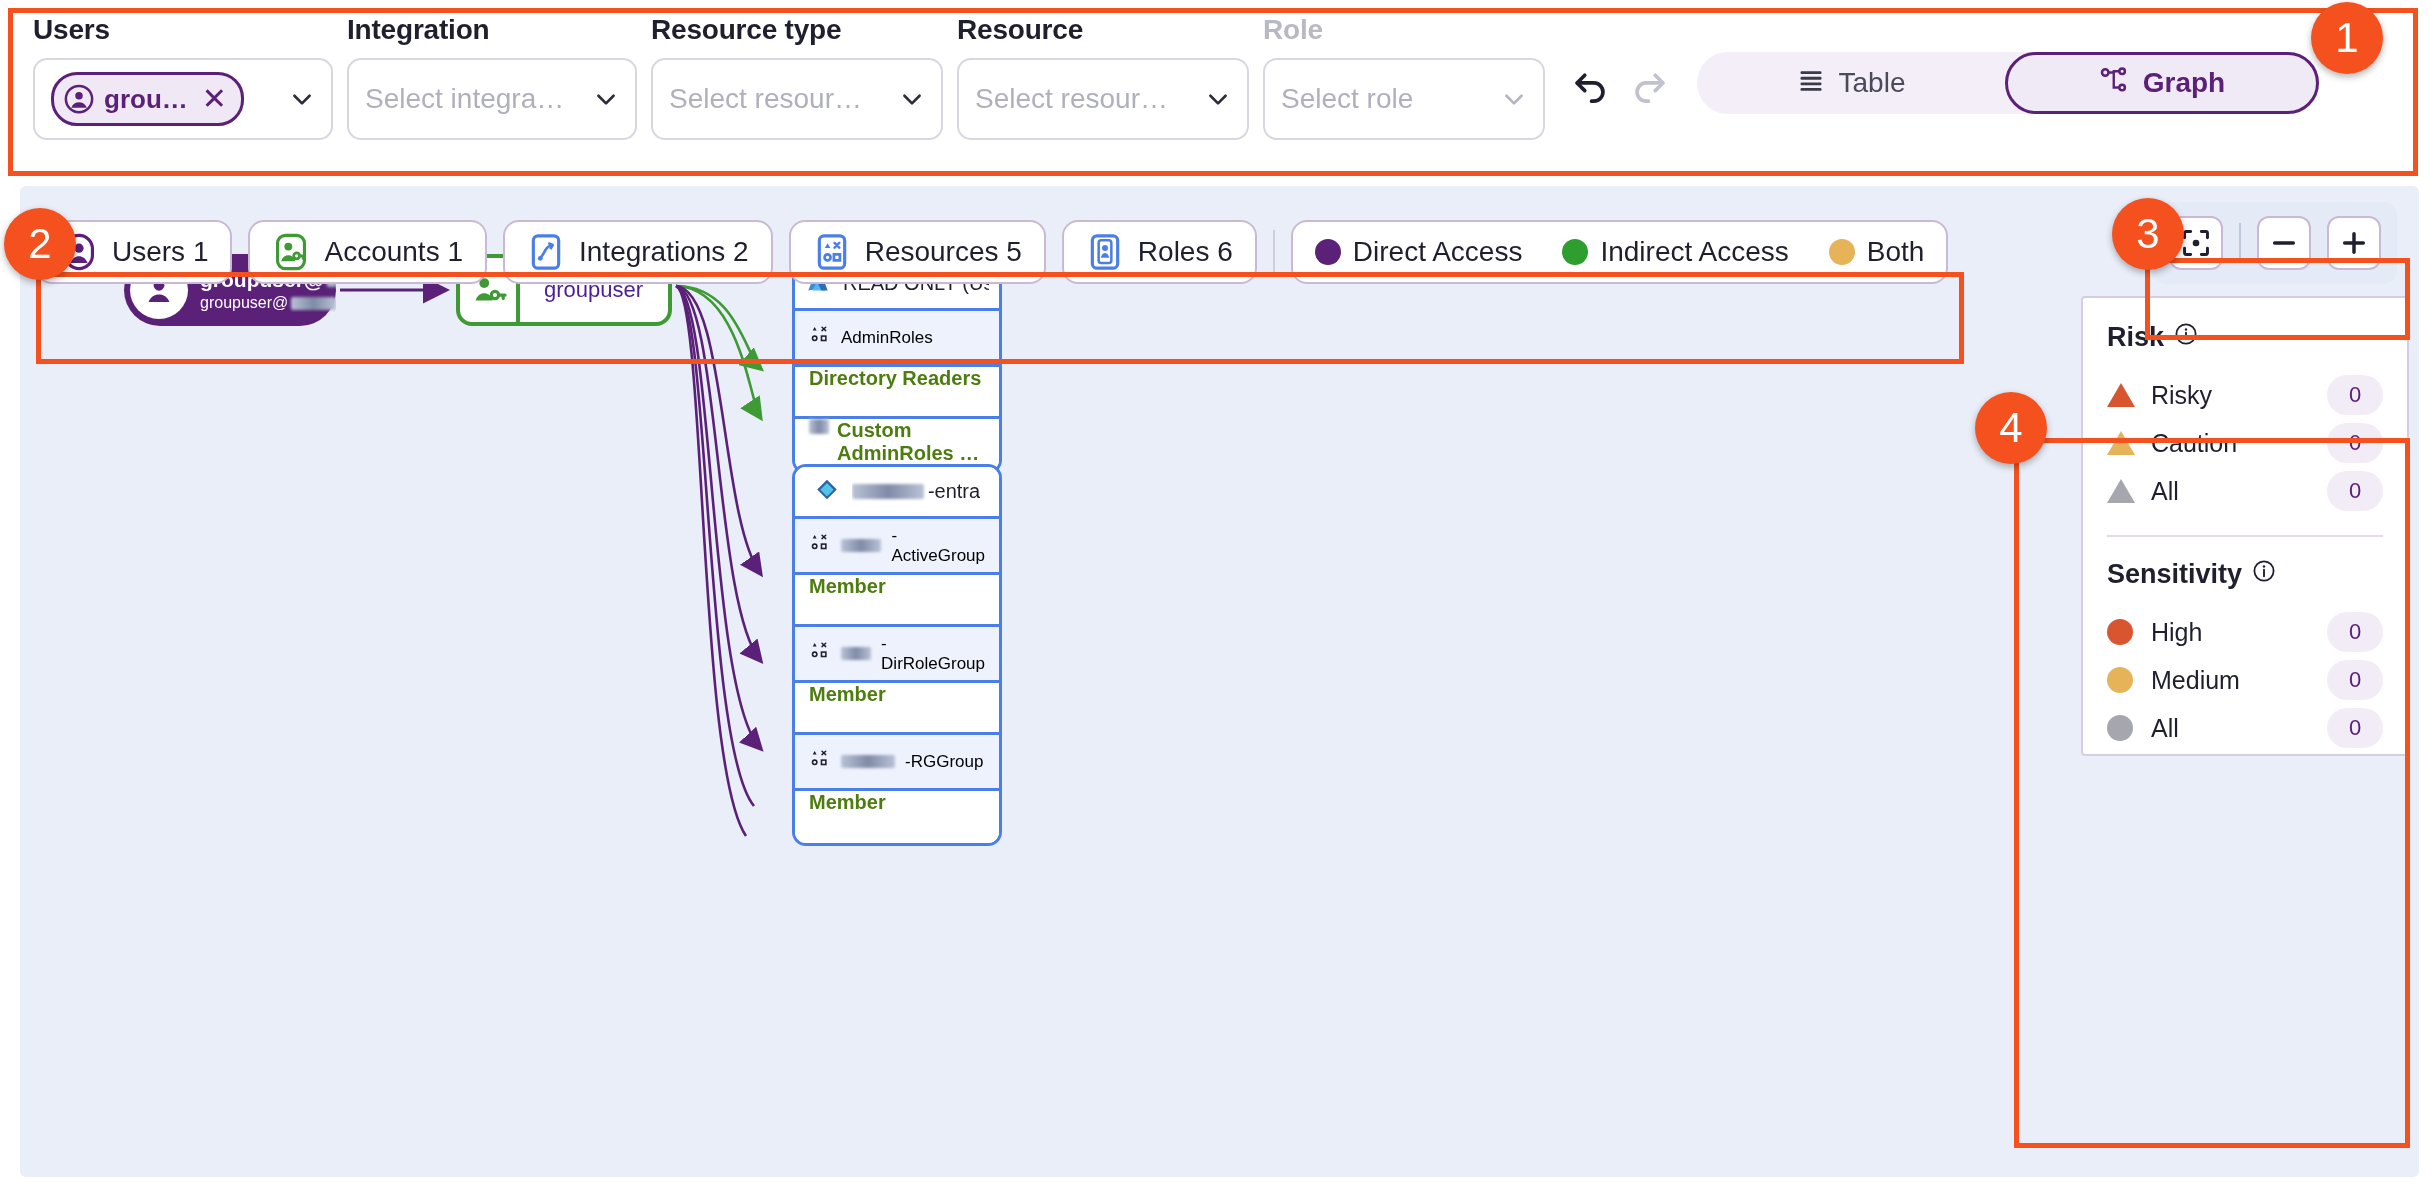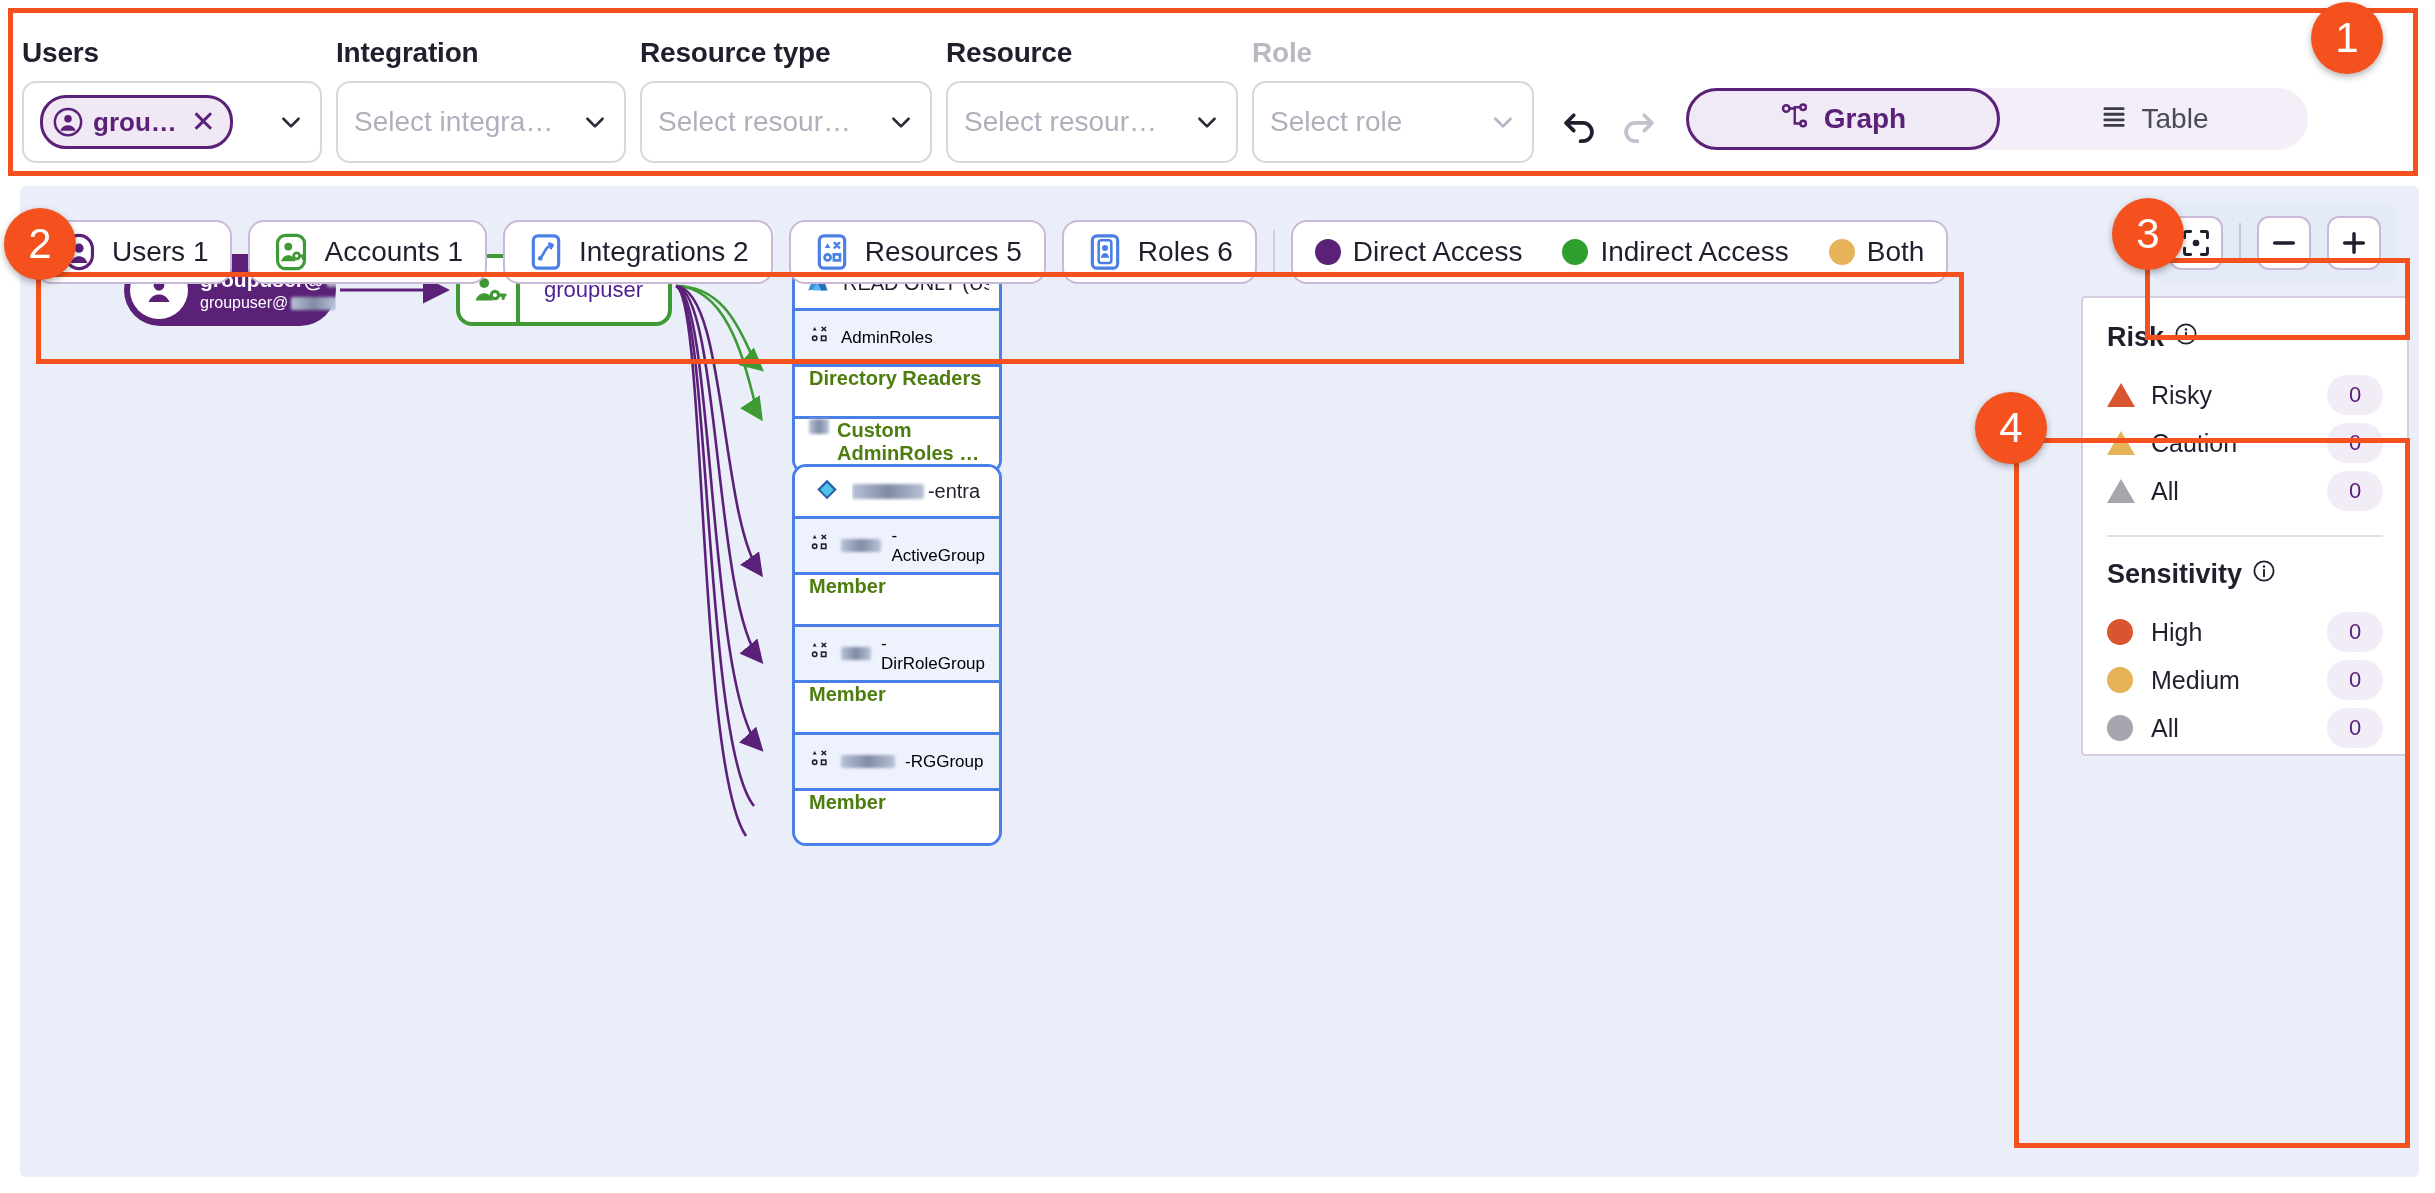--- a/index.html
+++ b/index.html
@@ -17,21 +17,21 @@
     position: absolute; width: 72px; height: 72px; border-radius: 50%;
     background: #f4511e; color: #fff; display: flex; align-items: center; justify-content: center;
     font-size: 42px; font-weight: 400; z-index: 60;
     box-shadow: 0 3px 7px rgba(0,0,0,0.30);
     font-family: "Liberation Sans", sans-serif;
   }
 
   
   .topbar {
     position: absolute; left: 0; top: 0; width: 2435px; height: 186px;
-    background: #ffffff; display: flex; align-items: center; padding: 14px 0 0 22px;
+    background: #ffffff; display: flex; align-items: flex-start; padding: 14px 0 0 33px;
     z-index: 10;
   }
   .filter-group { display: flex; flex-direction: column; margin-right: 14px; }
   .filter-label {
     font-size: 28px; font-weight: 700; color: #1f1f2e; margin-bottom: 12px; letter-spacing: -0.2px;
   }
   .filter-label.muted { color: #b9b9c4; }
   .filter-ctrl {
     height: 82px; border: 2px solid #d7d7e0; border-radius: 14px; background: #fff;
     display: flex; align-items: center; padding: 0 16px; justify-content: space-between; gap: 16px;
@@ -256,43 +256,43 @@
       </span>
       <span class="hist-btn">
         <svg viewBox="0 0 24 24" width="42" height="42">
             <path d="M15 7l4.4 4.4L15 15.8" fill="none" stroke="#c2c2cf" stroke-width="2.1" stroke-linecap="round" stroke-linejoin="round"></path>
             <path d="M19.2 11.4H9.8a5.2 5.2 0 0 0 0 10.4h1.3" fill="none" stroke="#c2c2cf" stroke-width="2.1" stroke-linecap="round"></path>
           </svg>
       </span>
     </div>
 
     <div class="viewtoggle">
-      <div class="vt-item active">
-        <span>
-          <svg viewBox="0 0 24 24" width="30" height="30">
-              <circle cx="5" cy="6" r="2.6" fill="none" stroke="#5b2178" stroke-width="2"></circle>
-              <circle cx="18.5" cy="5" r="2.2" fill="none" stroke="#5b2178" stroke-width="2"></circle>
-              <circle cx="18.5" cy="18" r="2.2" fill="none" stroke="#5b2178" stroke-width="2"></circle>
-              <path d="M7.6 6h4.2v-1h4.5M11.8 6v12h4.5" fill="none" stroke="#5b2178" stroke-width="1.9"></path>
-            </svg>
-        </span>
-        <span>Graph</span>
-      </div>
       <div class="vt-item idle">
         <span>
           <svg viewBox="0 0 24 24" width="28" height="28">
               <g fill="#3a3a4a">
                 <rect x="3" y="4.5" width="18" height="2.4" rx="1"></rect>
                 <rect x="3" y="9.3" width="18" height="2.4" rx="1"></rect>
                 <rect x="3" y="14.1" width="18" height="2.4" rx="1"></rect>
                 <rect x="3" y="18.9" width="18" height="2.4" rx="1"></rect>
               </g>
             </svg>
         </span>
         <span>Table</span>
+      </div>
+      <div class="vt-item active">
+        <span>
+          <svg viewBox="0 0 24 24" width="30" height="30">
+              <circle cx="5" cy="6" r="2.6" fill="none" stroke="#5b2178" stroke-width="2"></circle>
+              <circle cx="18.5" cy="5" r="2.2" fill="none" stroke="#5b2178" stroke-width="2"></circle>
+              <circle cx="18.5" cy="18" r="2.2" fill="none" stroke="#5b2178" stroke-width="2"></circle>
+              <path d="M7.6 6h4.2v-1h4.5M11.8 6v12h4.5" fill="none" stroke="#5b2178" stroke-width="1.9"></path>
+            </svg>
+        </span>
+        <span>Graph</span>
       </div>
     </div>
   </div>
 
   <div class="canvas">
 
     <div class="legendbar">
       <div class="lchip">
         <span class="ic">
           <svg viewBox="0 0 24 24" width="38" height="38">

